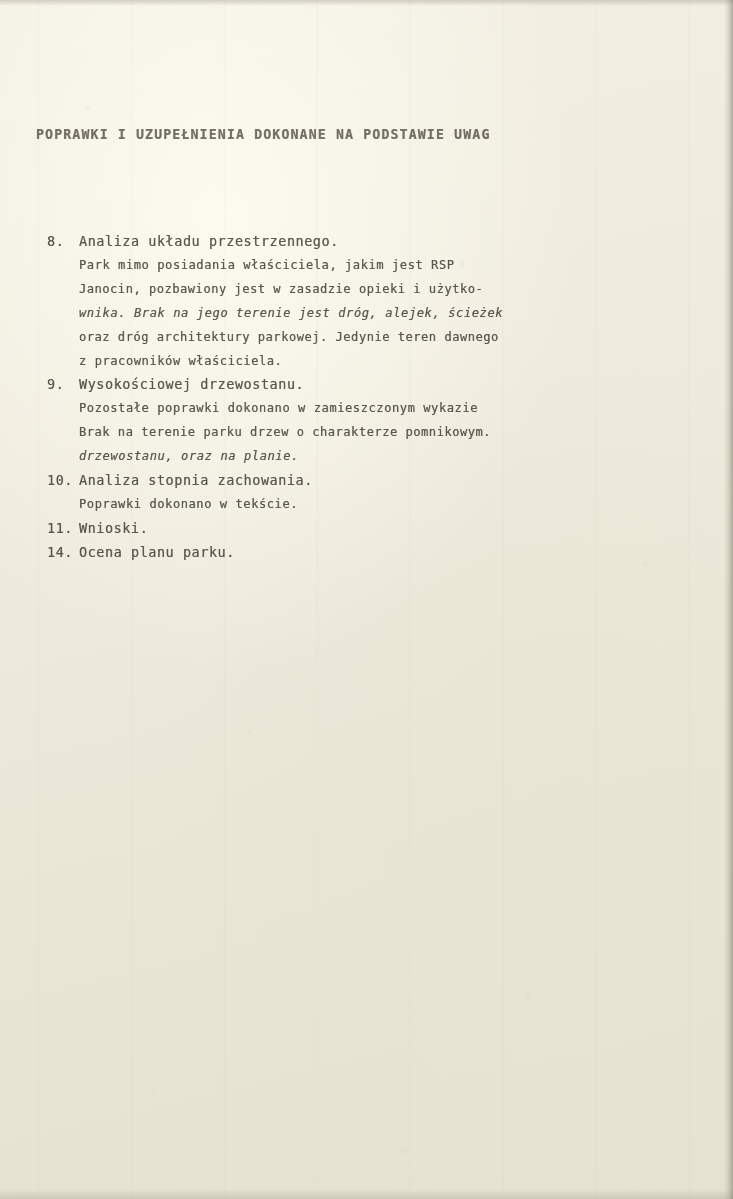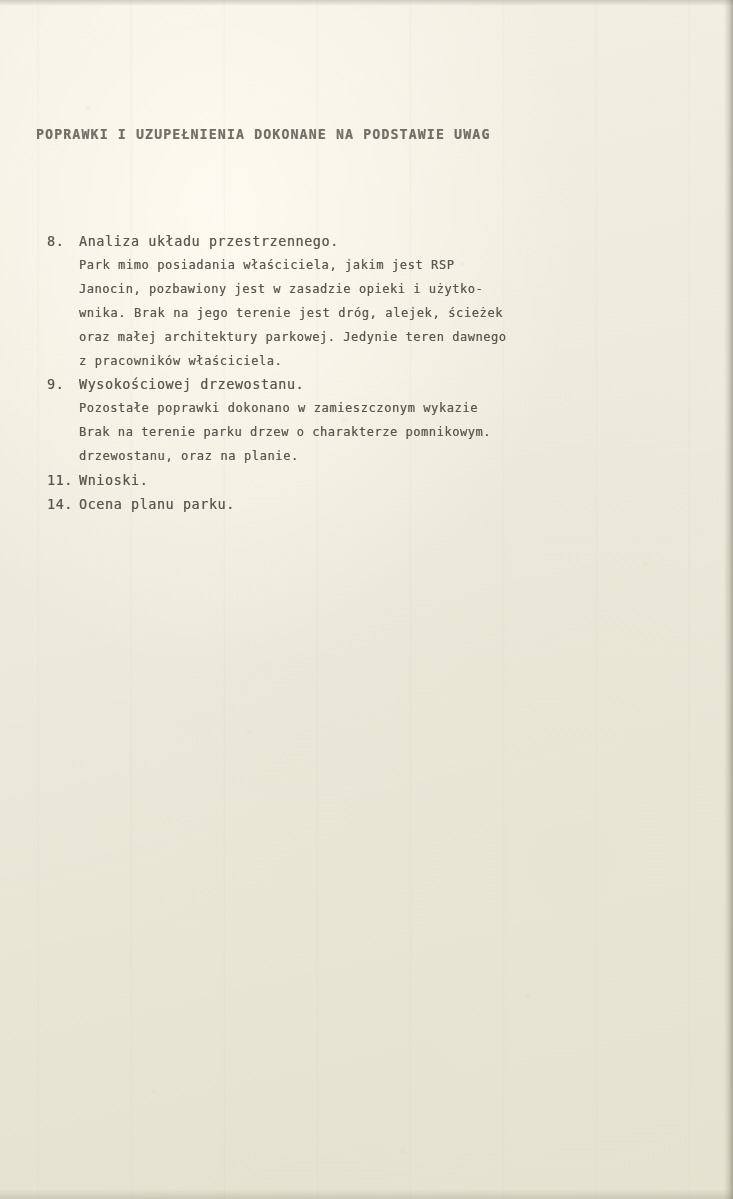--- a/index.html
+++ b/index.html
@@ -128,21 +128,21 @@
   }
   .para {
     margin-left: 32px;
   }
   .para-line {
     font-size: 12px;
     line-height: 23.9px;
   }
   
   .para-line:nth-child(2n)  { letter-spacing: 0.55px; }
-  .para-line:nth-child(3n)  { letter-spacing: 0.63px; }
+  .para-line:nth-child(3n)  { letter-spacing: 0.63px; font-style: italic; }
   .item-title            { letter-spacing: 0.6px; }
 </style>
 </head>
 <body>
 
 <div class="page">
 
   <div class="grain"></div>
   <div class="streaks"></div>
   <div class="edge-top"></div>
@@ -157,37 +157,46 @@
 
     <div class="item">
       <div class="item-head">
         <span class="typed item-num">8.</span>
         <span class="typed item-title">Analiza układu przestrzennego.</span>
       </div>
       <div class="para">
         <div class="typed para-line">Park mimo posiadania właściciela, jakim jest RSP</div>
         <div class="typed para-line">Janocin, pozbawiony jest w zasadzie opieki i użytko-</div>
         <div class="typed para-line">wnika. Brak na jego terenie jest dróg, alejek, ścieżek</div>
-        <div class="typed para-line">oraz małej architektury parkowej. Jedynie teren dawnego</div>
+        <div class="typed para-line">oraz dróg architektury parkowej. Jedynie teren dawnego</div>
         <div class="typed para-line">z pracowników właściciela.</div>
       </div>
     </div>
 
     <div class="item">
       <div class="item-head">
         <span class="typed item-num">9.</span>
         <span class="typed item-title">Wysokościowej drzewostanu.</span>
       </div>
       <div class="para">
         <div class="typed para-line">Pozostałe poprawki dokonano w zamieszczonym wykazie</div>
         <div class="typed para-line">Brak na terenie parku drzew o charakterze pomnikowym.</div>
         <div class="typed para-line">drzewostanu, oraz na planie.</div>
       </div>
     </div>
 
+    <div class="item">
+      <div class="item-head">
+        <span class="typed item-num">10.</span>
+        <span class="typed item-title">Analiza stopnia zachowania.</span>
+      </div>
+      <div class="para">
+        <div class="typed para-line">Poprawki dokonano w tekście.</div>
+      </div>
+    </div>
 
     <div class="item">
       <div class="item-head">
         <span class="typed item-num">11.</span>
         <span class="typed item-title">Wnioski.</span>
       </div>
     </div>
 
     <div class="item">
       <div class="item-head">

